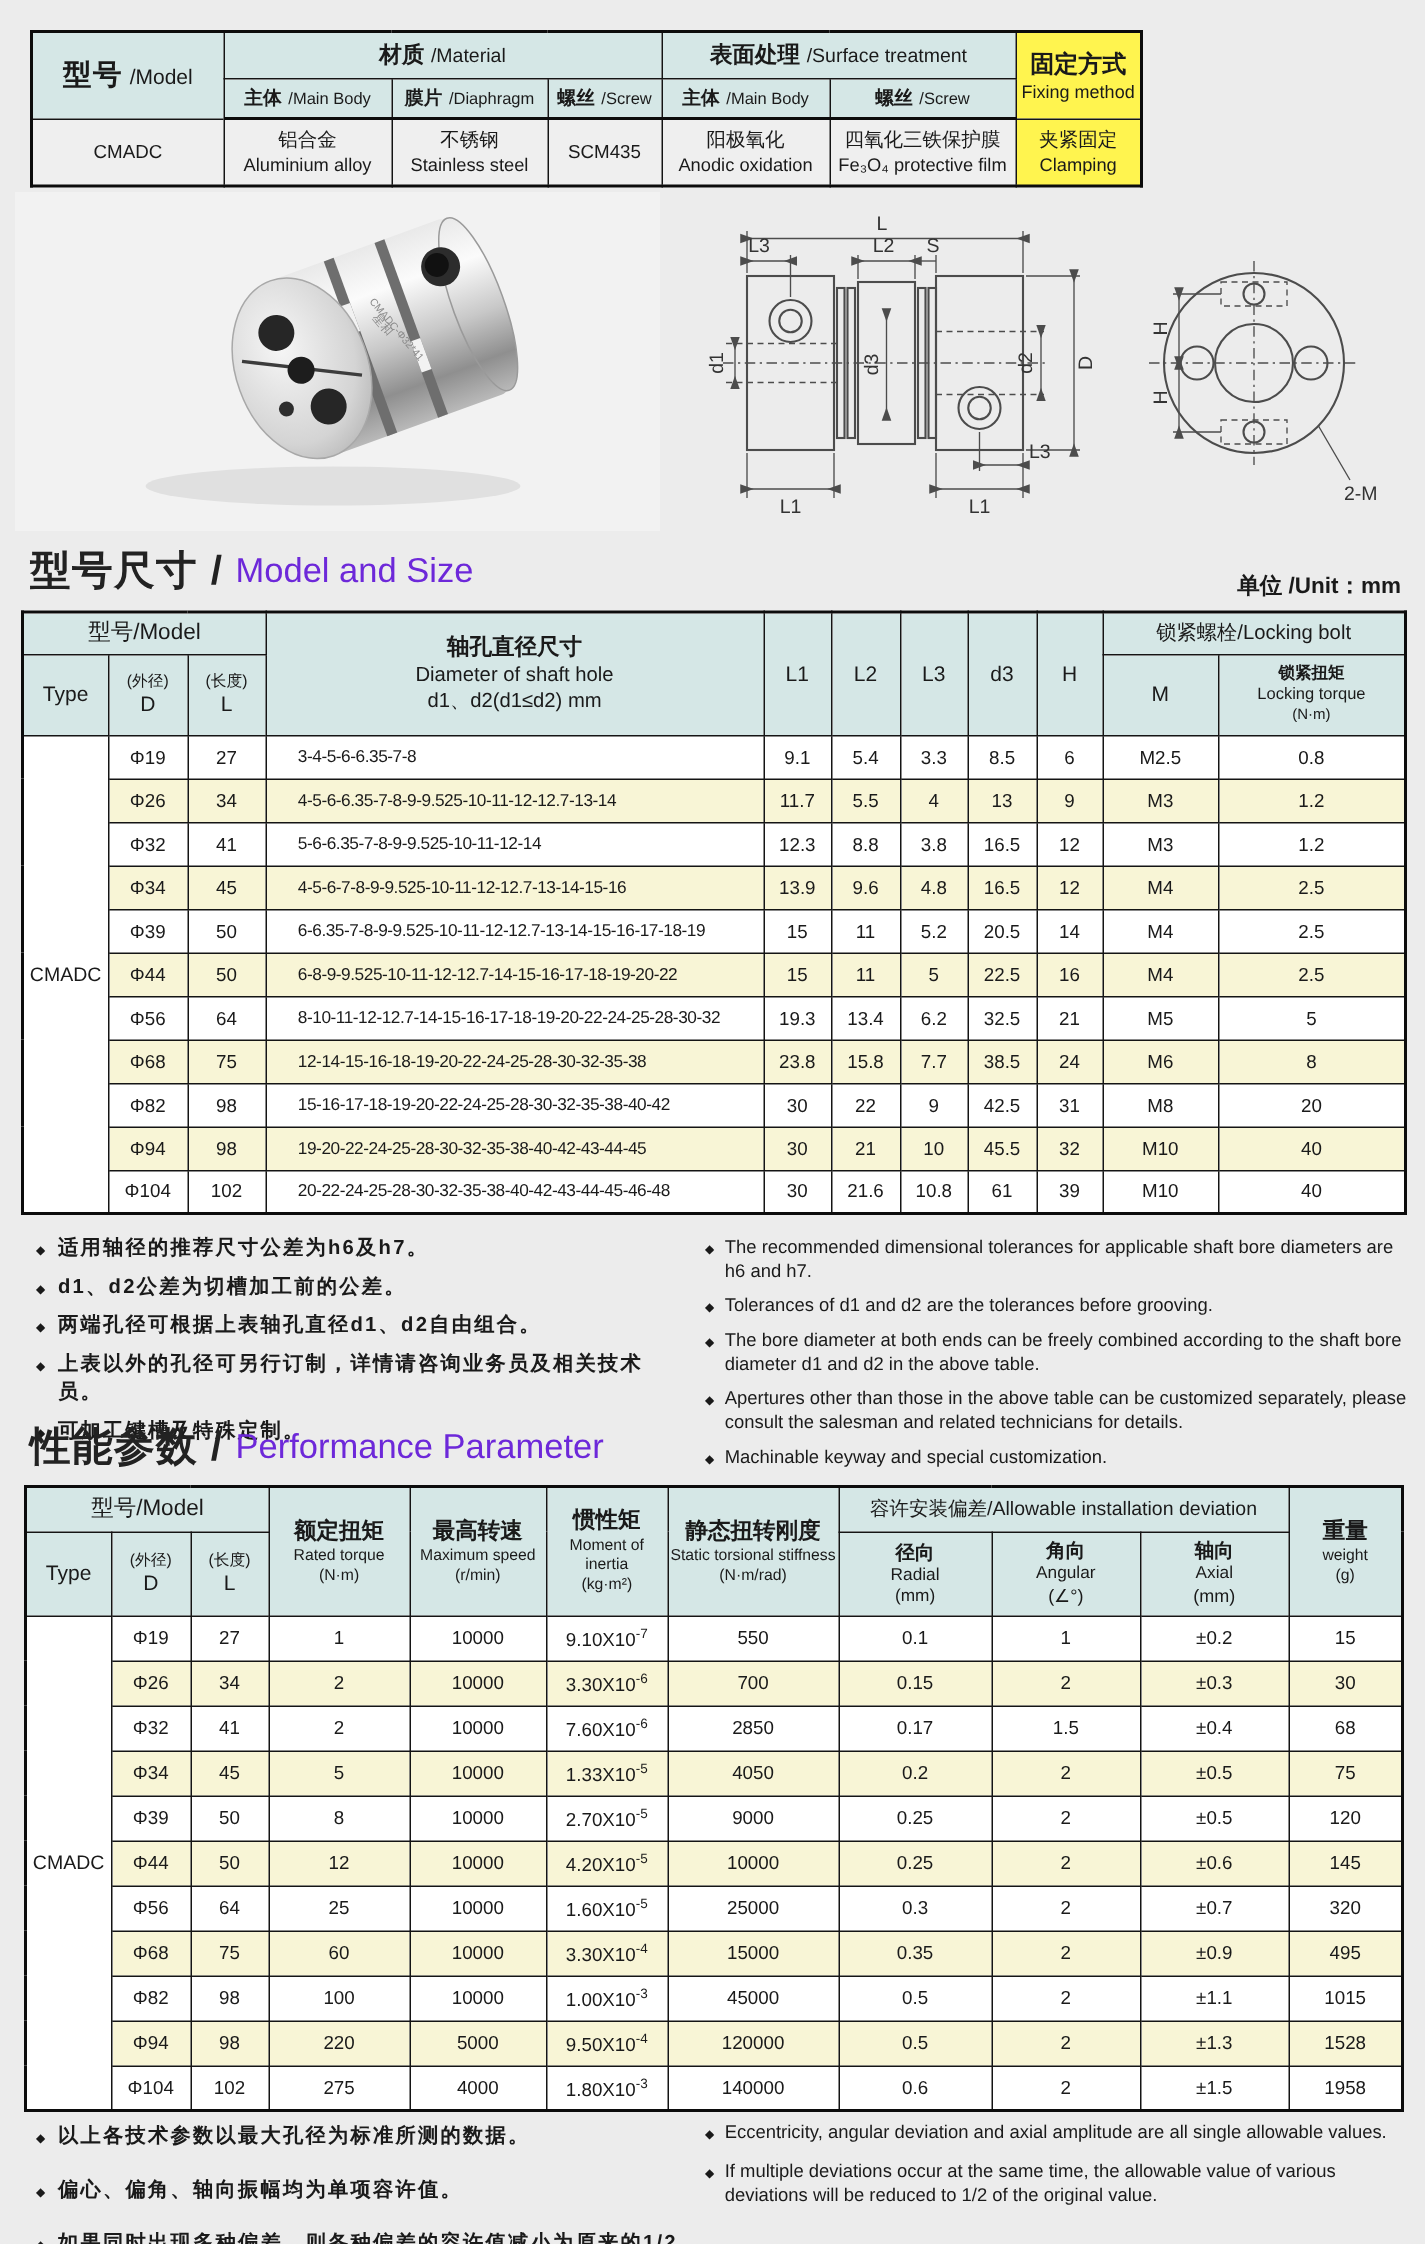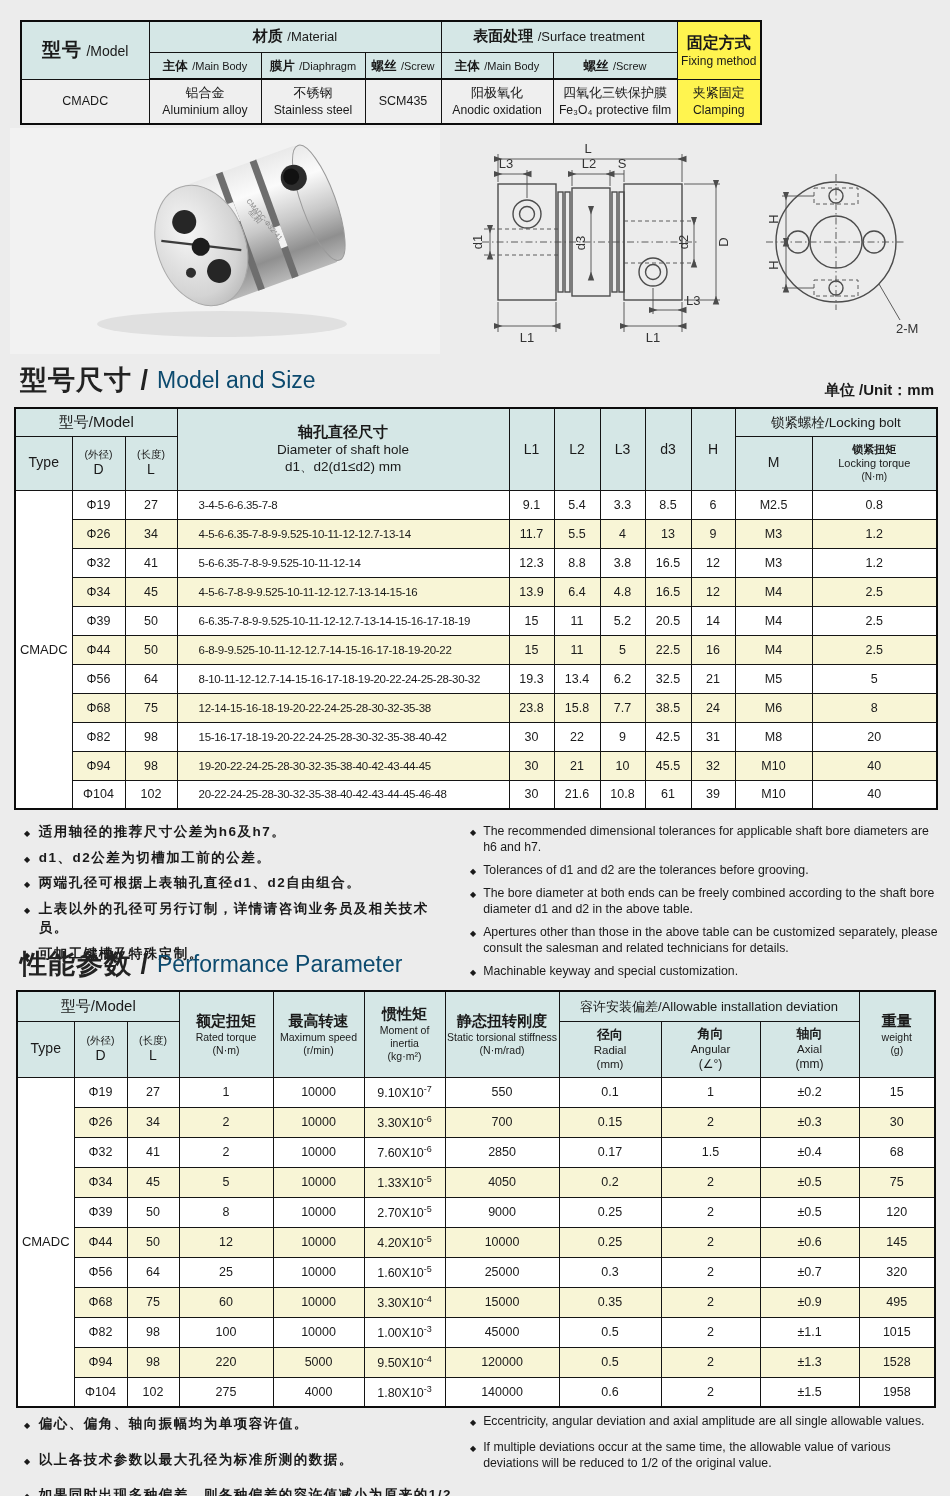--- a/index.html
+++ b/index.html
@@ -30,21 +30,21 @@
   .photo{position:absolute;left:10px;top:128px;width:430px;height:226px;background:#f2f2f2}
   .drw{position:absolute;left:448px;top:126px;width:494px;height:230px}
   .drw .ln{stroke:#4c4c4c;stroke-width:1.4;fill:none}
   .drw .thin{stroke:#4c4c4c;stroke-width:.9;fill:none}
   .drw .dsh{stroke-dasharray:7 3 1.5 3}
   .drw .d2{stroke-dasharray:4 3}
   .drw text{font-size:13px;fill:#333}
   
   .sec{position:absolute;left:20px;display:flex;align-items:center}
   .sec .zh{font-size:27px;font-weight:700;color:#222;letter-spacing:1px}
-  .sec .en{font-size:23px;color:#0c4a6e;margin-left:8px}
+  .sec .en{font-size:23px;color:#6d28d9;margin-left:8px}
   .unit{position:absolute;right:16px;top:381px;font-size:15px;font-weight:700}
   
   .ms{left:14px;top:407px;width:922px}
   .pf{left:16px;top:990px;width:918px}
   .ms th,.pf th{line-height:1.25}
   .t-zh{display:block;font-size:15px;font-weight:700}
   .t-en{display:block;font-size:13px}
   .t-sm{display:block;font-size:10.5px}
   .t-md{display:block;font-size:14px}
   .ms .hrow1{height:28px}.ms .hrow2{height:54px}
@@ -352,21 +352,21 @@
         <td>16.5</td>
         <td>12</td>
         <td>M3</td>
         <td>1.2</td>
       </tr>
       <tr class="alt">
         <td>Φ34</td>
         <td>45</td>
         <td class="holes">4-5-6-7-8-9-9.525-10-11-12-12.7-13-14-15-16</td>
         <td>13.9</td>
-        <td>6.4</td>
+        <td>9.6</td>
         <td>4.8</td>
         <td>16.5</td>
         <td>12</td>
         <td>M4</td>
         <td>2.5</td>
       </tr>
       <tr>
         <td>Φ39</td>
         <td>50</td>
         <td class="holes">6-6.35-7-8-9-9.525-10-11-12-12.7-13-14-15-16-17-18-19</td>
@@ -709,25 +709,25 @@
         <td>2</td>
         <td>±1.5</td>
         <td>1958</td>
       </tr>
     </tbody>
 </table>
 
 <div class="noteblock nzh nzh2" style="left:22px;top:1414px;width:445px">
     <div class="note">
       <span class="b"></span>
+      <span>以上各技术参数以最大孔径为标准所测的数据。</span>
+    </div>
+    <div class="note">
+      <span class="b"></span>
       <span>偏心、偏角、轴向振幅均为单项容许值。</span>
-    </div>
-    <div class="note">
-      <span class="b"></span>
-      <span>以上各技术参数以最大孔径为标准所测的数据。</span>
     </div>
     <div class="note">
       <span class="b"></span>
       <span>如果同时出现多种偏差，则各种偏差的容许值减小为原来的1/2。</span>
     </div>
   </div>
 <div class="noteblock nen nen2" style="left:468px;top:1414px;width:474px">
     <div class="note">
       <span class="b"></span>
       <span>Eccentricity, angular deviation and axial amplitude are all single allowable values.</span>

